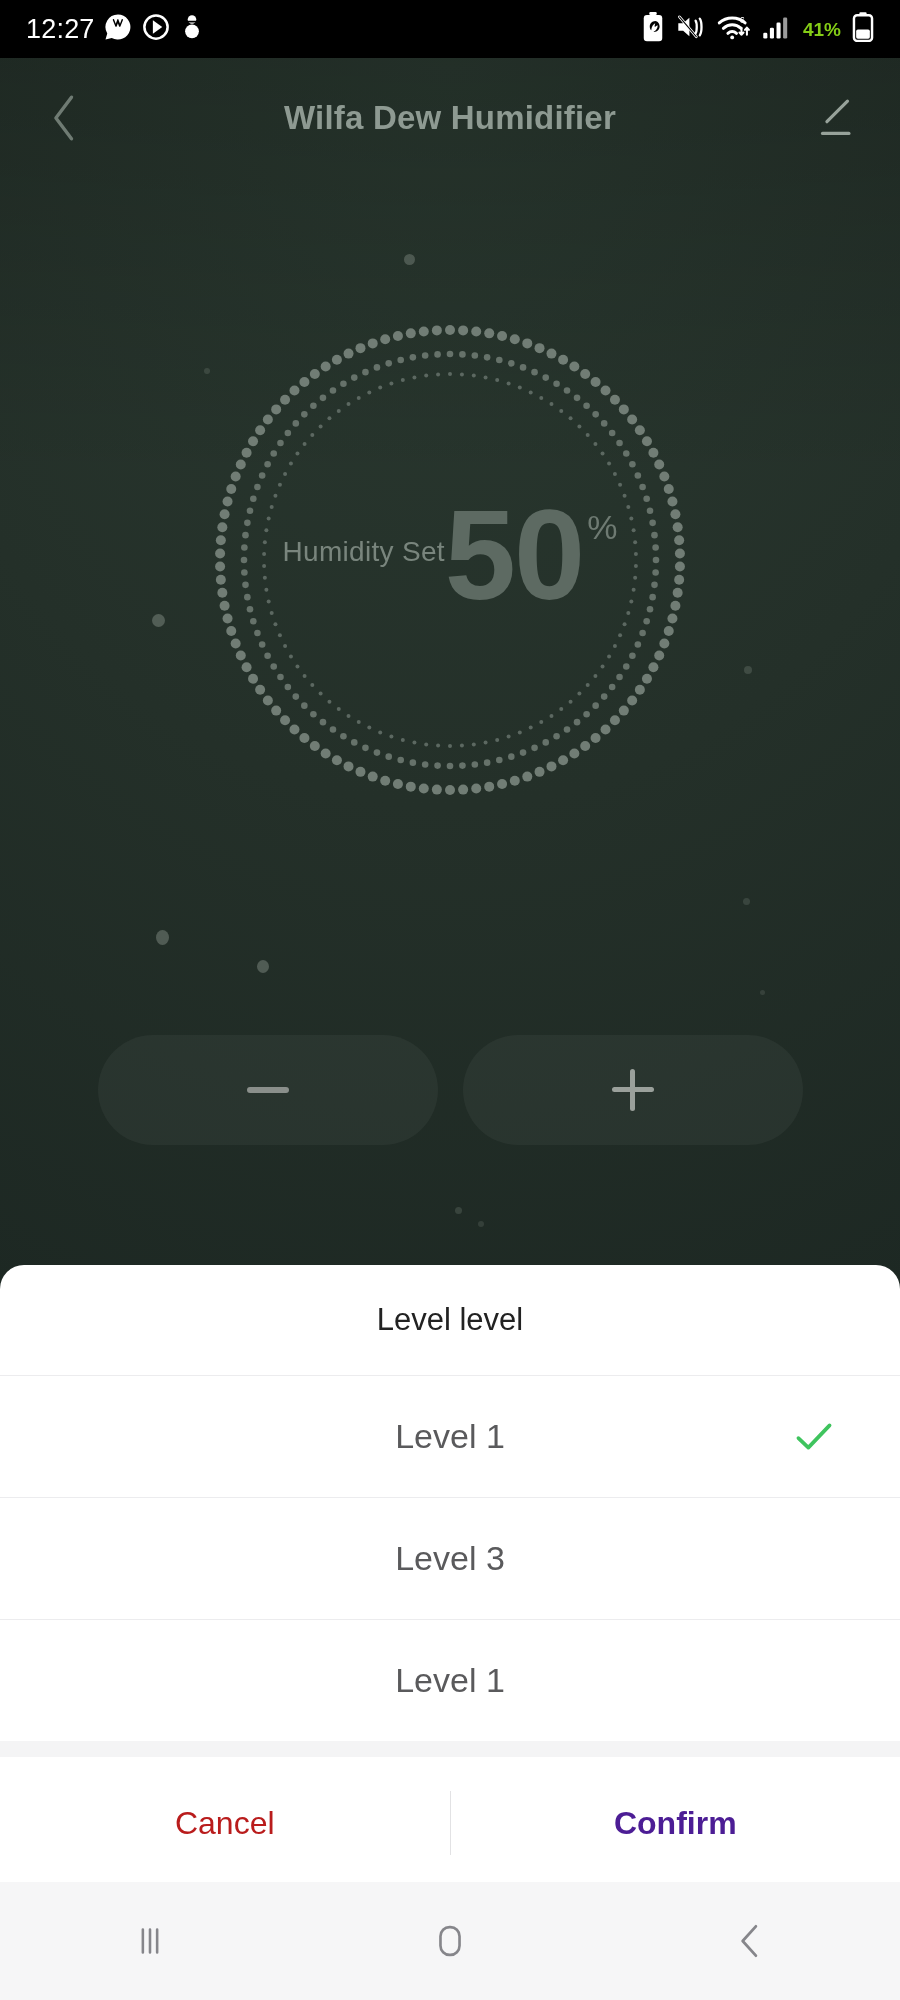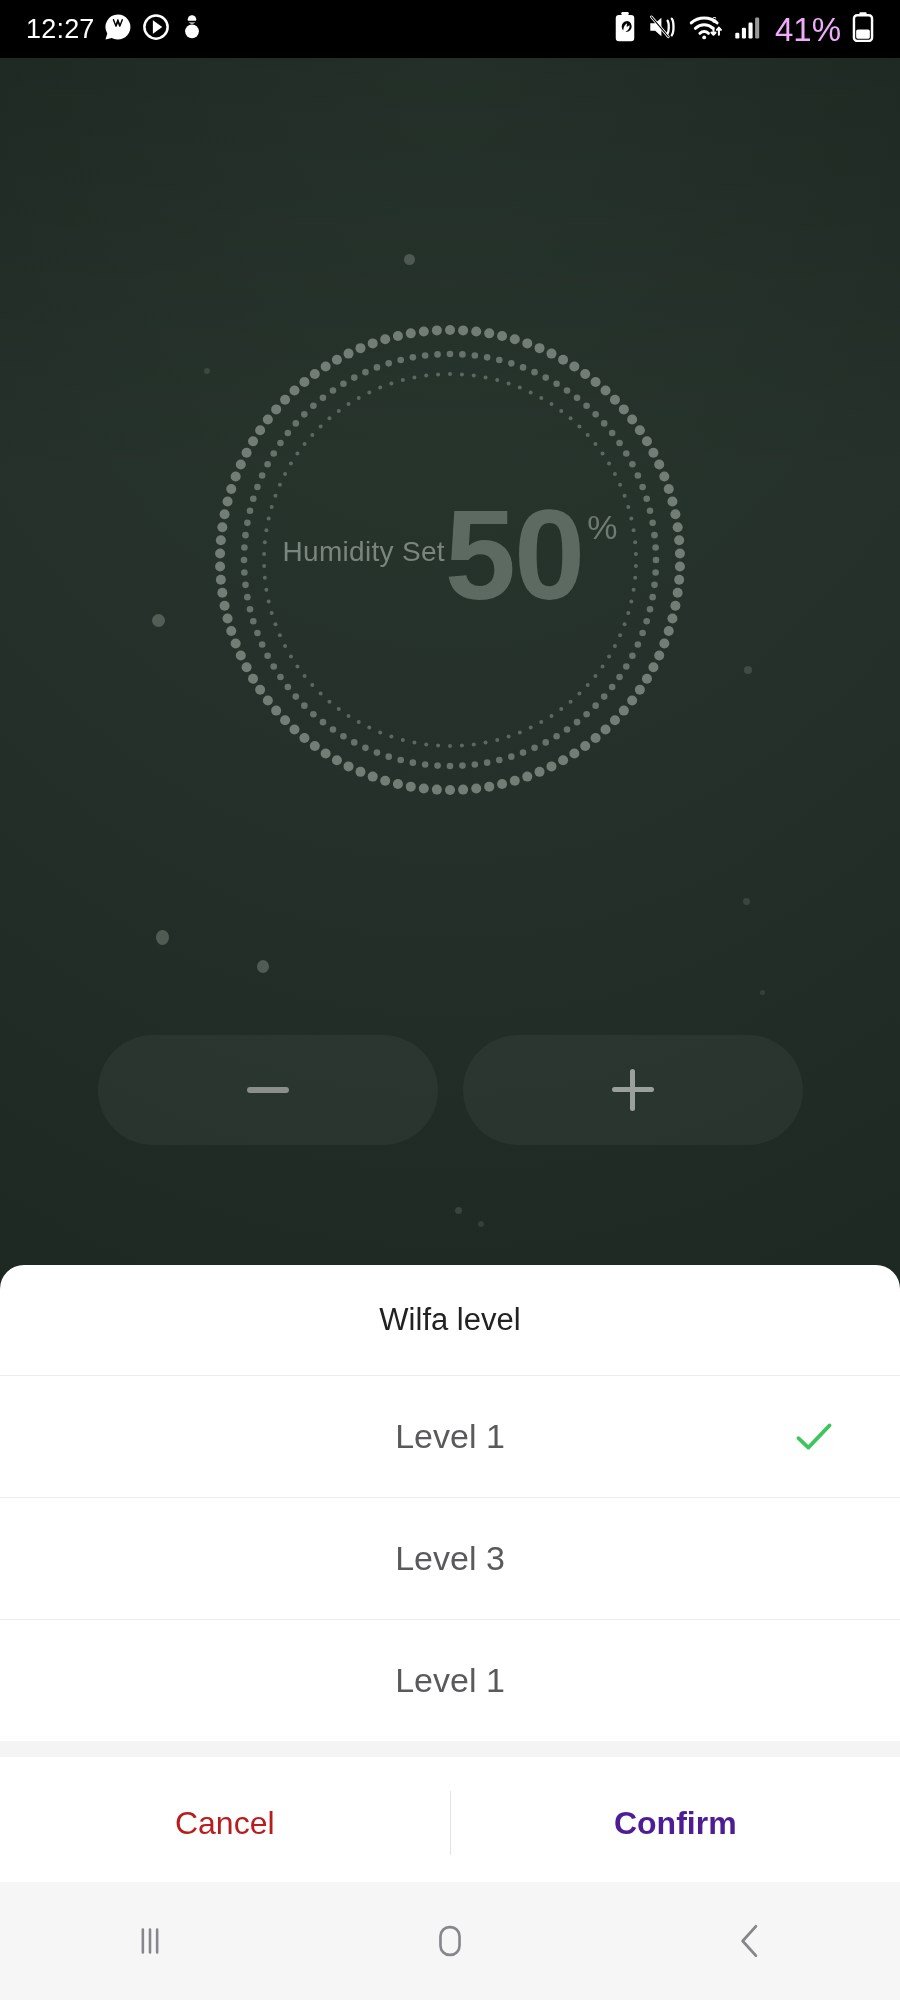--- a/index.html
+++ b/index.html
@@ -29,21 +29,21 @@
     z-index:40;
   }
   .sb-left { display:flex; align-items:center; gap:8px; }
   .sb-right { display:flex; align-items:center; gap:11px; margin-left:auto; }
   .sb-clock {
     color:#fff; font-size:27px; font-weight:400;
     letter-spacing:0.2px; line-height:1;
   }
   .sb-ico { display:block; }
   .sb-battpct {
-    color:#f0abfc; font-size:33px; font-weight:400; line-height:1;
+    color:#84cc16; font-size:19px; font-weight:700; line-height:1;
     margin-left:2px;
   }
 
   
   .appbg {
     position:absolute; top:58px; left:0;
     width:900px; height:1942px;
     background:
       radial-gradient(120% 70% at 50% 0%, #2a3930 0%, #243029 55%, #1d2823 100%);
     overflow:hidden;
@@ -297,20 +297,36 @@
     <div class="bubble" style="left:743px;top:840px;width:7px;height:7px;opacity:.5;"></div>
     <div class="bubble" style="left:156px;top:872px;width:13px;height:15px;"></div>
     <div class="bubble" style="left:257px;top:902px;width:12px;height:13px;"></div>
     <div class="bubble" style="left:455px;top:1149px;width:7px;height:7px;opacity:.55;"></div>
     <div class="bubble" style="left:478px;top:1163px;width:6px;height:6px;opacity:.45;"></div>
     <div class="bubble" style="left:760px;top:932px;width:5px;height:5px;opacity:.45;"></div>
 
     <div class="vign"></div>
   </div>
 
+  <div class="header">
+    <div class="icon-btn">
+      <svg width="34" height="52" viewBox="0 0 24 40">
+        <path d="M17 4 L5 20 L17 36" fill="none" stroke="#6f7b73" stroke-width="2.6" stroke-linecap="round" stroke-linejoin="round"></path>
+      </svg>
+    </div>
+
+    <div class="hdr-title">Wilfa Dew Humidifier</div>
+
+    <div class="icon-btn">
+      <svg width="44" height="44" viewBox="0 0 30 30">
+        <path d="M23.5 3.5 L9.5 17.5" fill="none" stroke="#97a29a" stroke-width="2.2" stroke-linecap="round"></path>
+        <path d="M6.5 25.5 h18" fill="none" stroke="#97a29a" stroke-width="2.2" stroke-linecap="round"></path>
+      </svg>
+    </div>
+  </div>
 
   <div class="dial-wrap">
     <svg width="560" height="560" viewBox="0 0 560 560">
       <g id="ring-outer" fill="#717d75">
           <circle cx="280.00" cy="50.00" r="5"></circle>
           <circle cx="293.13" cy="50.38" r="5"></circle>
           <circle cx="306.22" cy="51.50" r="5"></circle>
           <circle cx="319.22" cy="53.37" r="5"></circle>
           <circle cx="332.09" cy="55.98" r="5"></circle>
           <circle cx="344.80" cy="59.32" r="5"></circle>
@@ -638,21 +654,21 @@
   <div class="stepper-row">
     <div class="step-btn">
       <span class="glyph-minus"></span>
     </div>
     <div class="step-btn">
       <span class="glyph-plus"></span>
     </div>
   </div>
 
   <div class="sheet">
-    <div class="sheet-title">Wilfa level</div>
+    <div class="sheet-title">Level level</div>
     <div class="sheet-divider"></div>
 
     <div class="opt-row">
       <span class="opt-label">Level 1</span>
       <span class="opt-check">
         <svg width="40" height="34" viewBox="0 0 28 24">
           <path d="M3 12.8 L10 19.5 L25 3.8" fill="none" stroke="#3FC45E" stroke-width="2.6" stroke-linecap="round" stroke-linejoin="round"></path>
         </svg>
       </span>
     </div>

